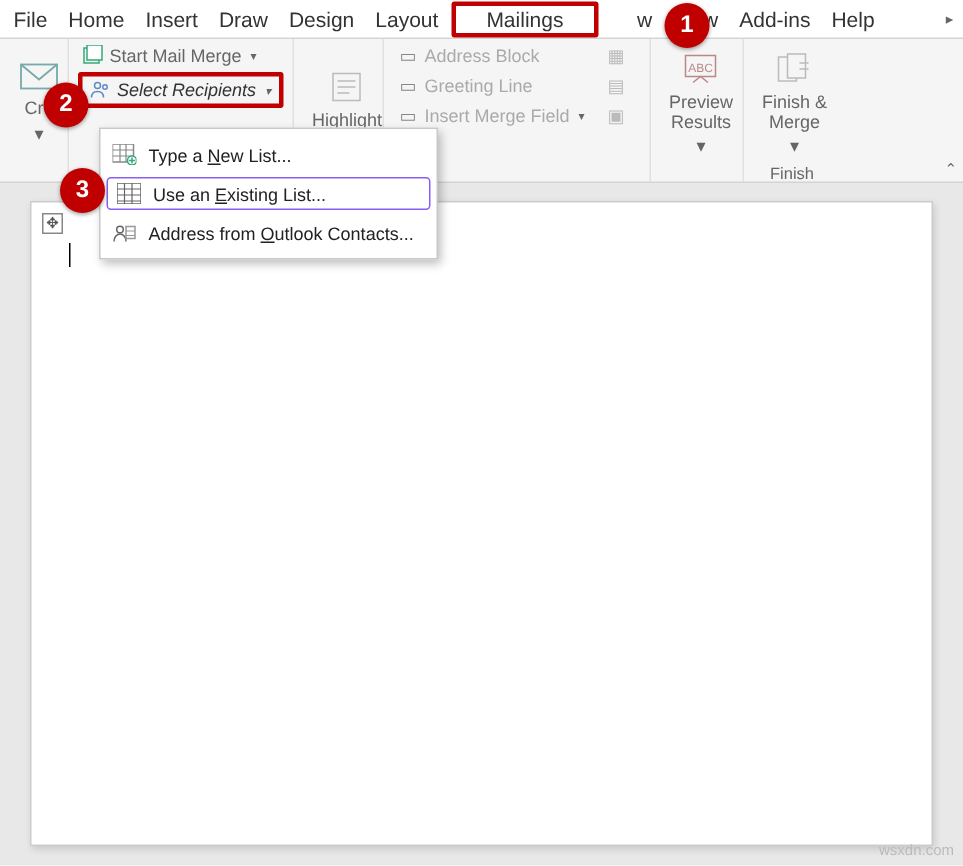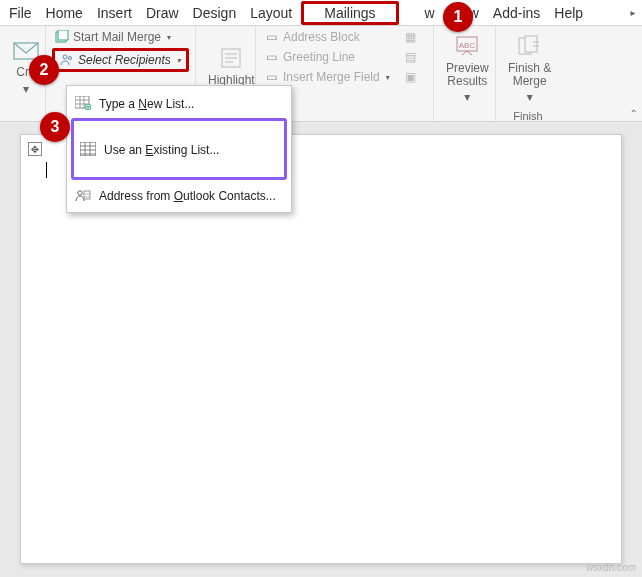--- a/index.html
+++ b/index.html
@@ -28,21 +28,21 @@
   .bigbtn .lbl { text-align: center; line-height: 1.1; }
 
   .select-recip { border: 3px solid #c00000; border-radius: 2px; padding: 0 2px; position: relative; font-style: italic; }
   .select-recip .ritem { color: #333; }
 
   
   .dropdown { position: absolute; left: 66px; top: 85px; background: #fff; border: 1px solid #c8c8c8; box-shadow: 2px 3px 6px rgba(0,0,0,.25); width: 226px; z-index: 20; padding: 4px 0; }
   .dd-item { display: flex; align-items: flex-end; gap: 8px; padding: 5px 10px 5px 8px; font-size: 12px; color: #222; cursor: pointer; }
   .dd-item .mic { width: 16px; height: 16px; display: flex; align-items: center; justify-content: center; color: #555; }
   .dd-item .underline { text-decoration: underline; }
-  .dd-item.hl { border: 3px solid #8b5cf6; border-radius: 3px; margin: 2px 4px; padding: 20px 6px; }
+  .dd-item.hl { border: 1px solid #8b5cf6; border-radius: 3px; margin: 2px 4px; padding: 2px 6px; }
 
   
   .callout { position: absolute; width: 30px; height: 30px; border-radius: 50%; background: #c00000; color: #fff; font-weight: bold; font-size: 16px; display: flex; align-items: center; justify-content: center; box-shadow: 0 1px 3px rgba(0,0,0,.4); z-index: 30; }
 
   
   .docarea { background: #e8e8e8; height: 455px; position: relative; }
   .page { position: absolute; left: 20px; top: 12px; width: 602px; height: 430px; background: #fff; border: 1px solid #ccc; box-shadow: 1px 2px 5px rgba(0,0,0,.15); }
   .table-handle { position: absolute; left: 28px; top: 20px; width: 14px; height: 14px; border: 1px solid #888; background: #fff; display: flex; align-items: center; justify-content: center; font-size: 10px; color: #555; cursor: move; }
   .caret { position: absolute; left: 46px; top: 40px; width: 1px; height: 16px; background: #000; }
 

